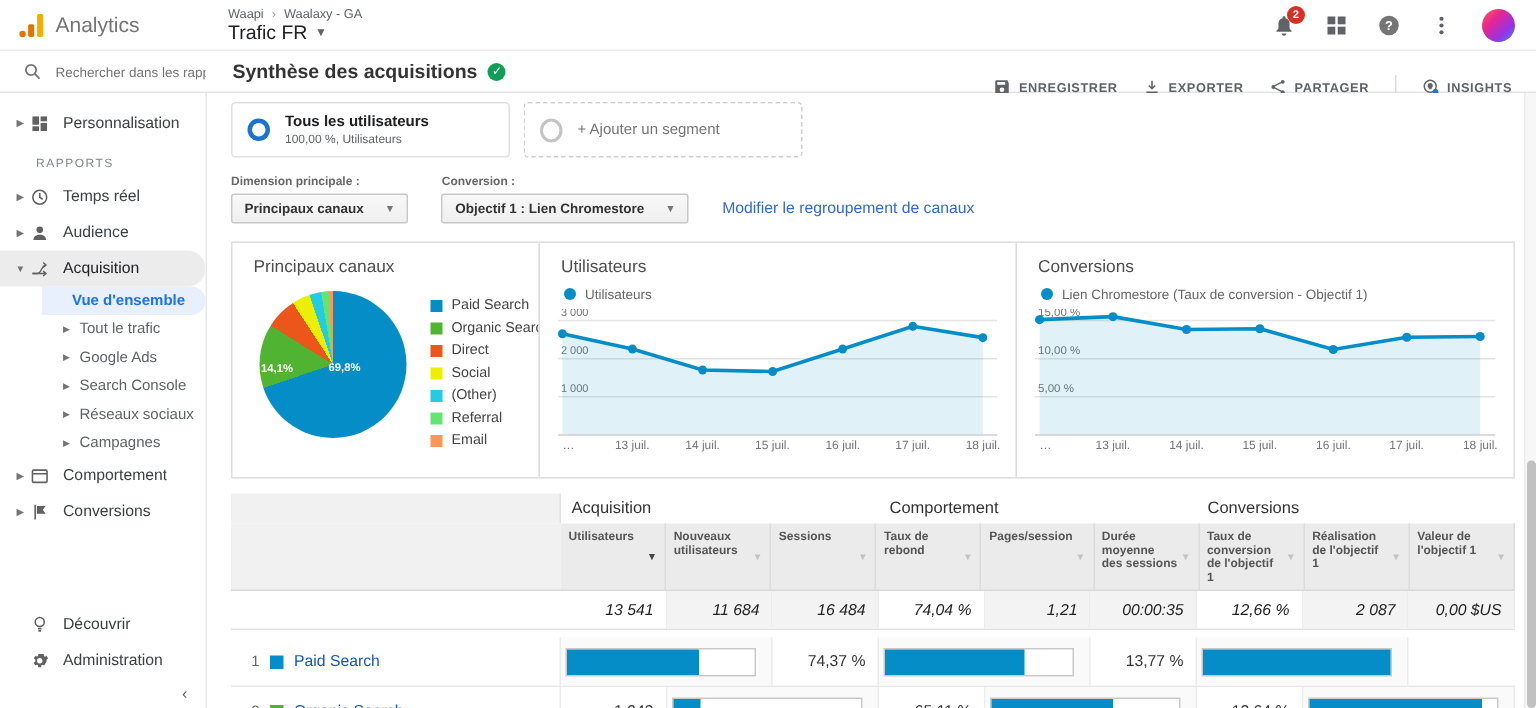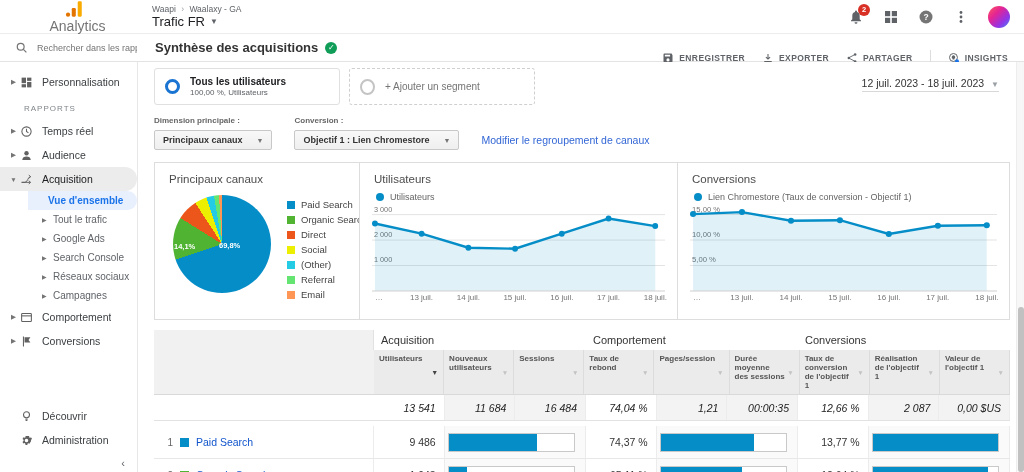--- a/index.html
+++ b/index.html
@@ -3,21 +3,21 @@
 <meta charset="utf-8">
 <style>
   * { margin:0; padding:0; box-sizing:border-box; }
   html,body { width:1024px; height:472px; overflow:hidden; background:#fff;
     font-family:"Liberation Sans","DejaVu Sans",sans-serif; color:#333; }
   .app { width:1024px; height:472px; display:flex; flex-direction:column; background:#fff; }
 
   
   .appbar { height:34px; display:flex; align-items:center; padding:0 14px 0 12px;
     background:#fff; border-bottom:1px solid #ececec; flex:0 0 34px; }
-  .logo-area { display:flex; align-items:center; width:124px;flex-direction:column; }
+  .logo-area { display:flex; width:124px; }
   .logo-area .icn { width:18px; height:18px; }
   .product-name { font-size:14px; color:#757575; margin-left:7px; }
   .prop-area { margin-left:16px; }
   .breadcrumb { font-size:8.5px; color:#5f6368; }
   .breadcrumb .sep { margin:0 3px; color:#9aa0a6; }
   .view-selector { font-size:13px; color:#202124; display:flex; align-items:center; cursor:pointer; }
   .view-selector .caret { font-size:8px; color:#5f6368; margin-left:5px; }
   .appbar-right { margin-left:auto; display:flex; align-items:center; gap:19px; }
   .icn { display:inline-block; }
   .icn svg { width:100%; height:100%; display:block; }
@@ -396,24 +396,20 @@
           <span class="seg-ring"></span>
           <span>
             <div class="seg-title">Tous les utilisateurs</div>
             <div class="seg-sub">100,00 %, Utilisateurs</div>
           </span>
         </div>
         <div class="segment-card segment-add">
           <span class="seg-ring gray"></span>
           <span class="seg-add-lbl">+ Ajouter un segment</span>
         </div>
-        <div class="date-selector">
-          <span>12 juil. 2023 - 18 juil. 2023</span>
-          <span class="caret">▼</span>
-        </div>
       </div>
 
       <div class="controls-row">
         <div>
           <div class="ctl-label">Dimension principale :</div>
           <span class="select-btn">
             <span>Principaux canaux</span>
             <span class="caret">▼</span>
           </span>
         </div>
@@ -602,21 +598,20 @@
             <div class="tot-cell alt">2 087</div>
             <div class="tot-cell alt">0,00 $US</div>
           </div>
           <div class="t-gap"></div>
           <div class="tgrid t-row">
             <div class="r-label">
               <span class="r-rank">1</span>
               <span class="r-sw" style="background:#058DC7"></span>
               <span class="r-channel">Paid Search</span>
             </div>
-            <div class="v-cell">9 486</div>
             <div class="bar-cell">
               <div class="bar-box">
                 <div class="bar-fill" style="width:70.1%"></div>
               </div>
             </div>
             <div class="v-cell">74,37 %</div>
             <div class="bar-cell">
               <div class="bar-box">
                 <div class="bar-fill" style="width:74.4%"></div>
               </div>

